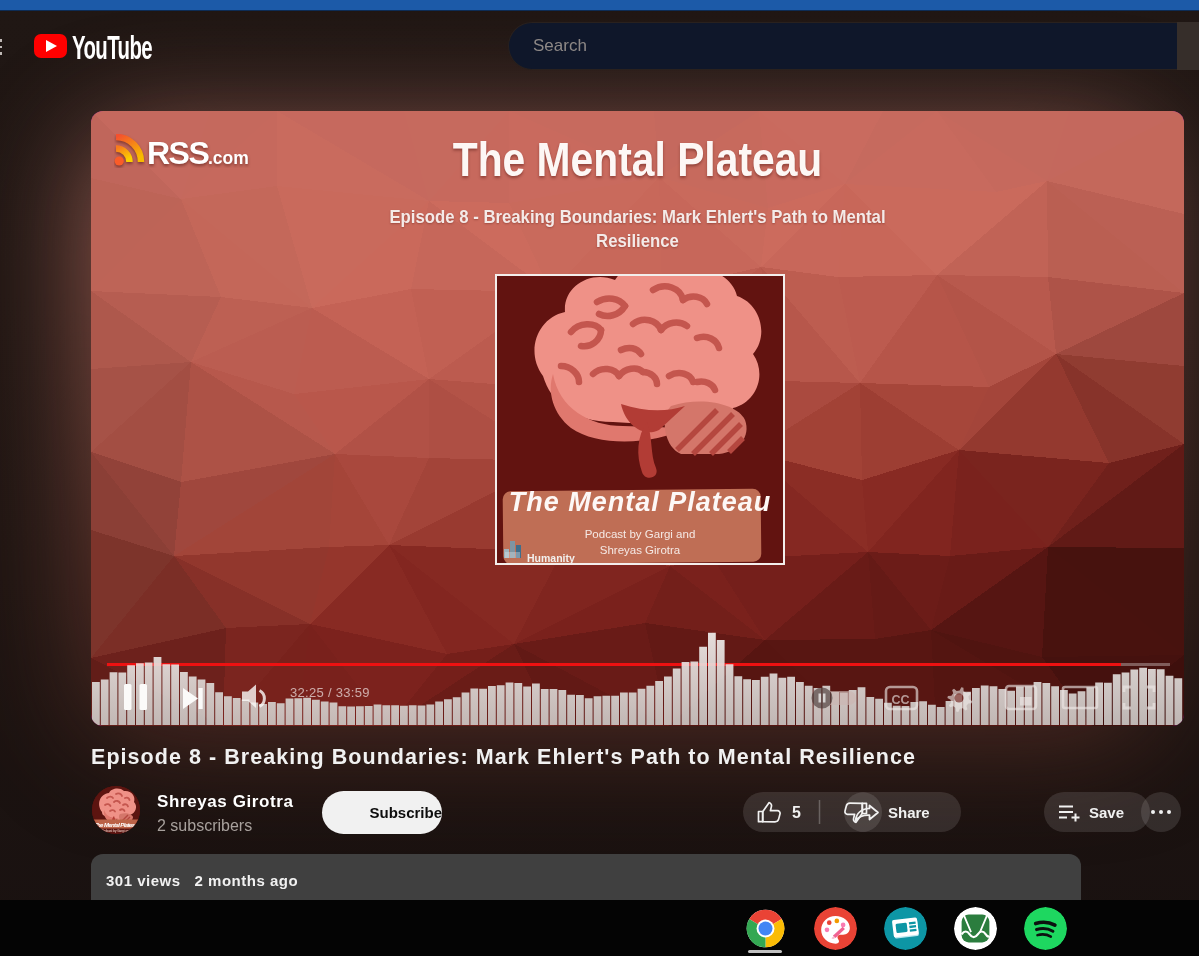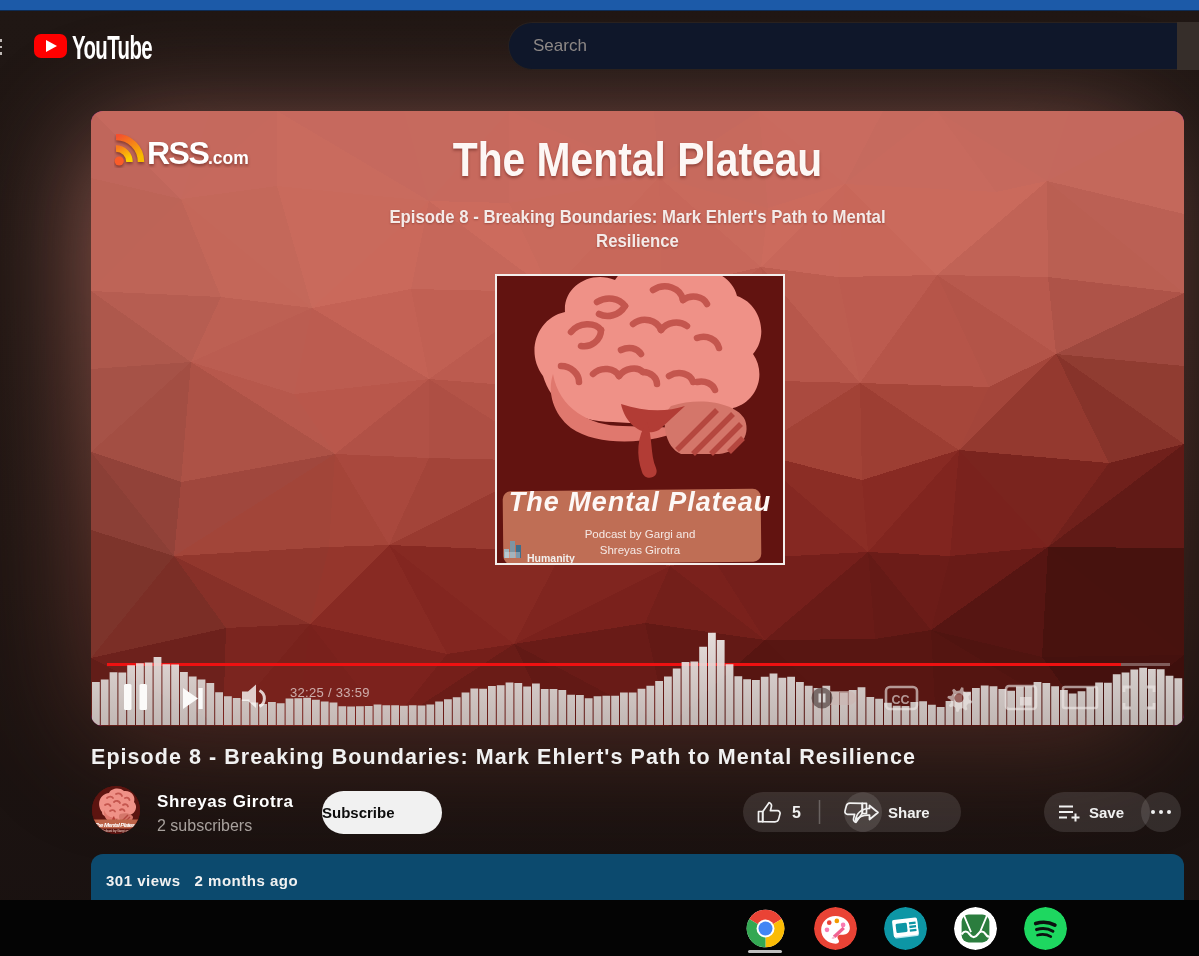--- a/index.html
+++ b/index.html
@@ -20,23 +20,23 @@
 #banner{position:absolute;left:6px;top:214px;width:258px;height:73px;background:#bf6e55;border-radius:8px;transform:rotate(-.6deg)}
 #ttitle{position:absolute;left:0;top:211px;width:100%;text-align:center;font-size:27px;font-weight:700;font-style:italic;color:#fdf8f6;letter-spacing:1px}
 #tsub{position:absolute;left:0;top:251px;width:100%;text-align:center;font-size:11.5px;color:#f5e9e5;line-height:15.5px}
 #hum{position:absolute;left:30px;top:277px;font-size:10.5px;font-weight:700;color:#f2f0ee;line-height:10px}
 #hum b{color:#2e9bd6;font-size:11.5px}
 #time{position:absolute;left:199px;top:574px;font-size:13px;color:rgba(255,255,255,.62);letter-spacing:.3px}
 #vtitle{position:absolute;left:91px;top:745px;font-size:21.5px;font-weight:700;color:#f1f1f1;letter-spacing:1.05px}
 #avatar{position:absolute;left:92px;top:786px;width:48px;height:48px;border-radius:50%;background:#5d1513;overflow:hidden}
 #chan{position:absolute;left:157px;top:792px;font-size:17px;font-weight:700;color:#fff;letter-spacing:.6px}
 #subs{position:absolute;left:157px;top:817px;font-size:16px;color:#a8a19d}
-#subbtn{position:absolute;left:322px;top:791px;width:120px;height:43px;border-radius:22px;background:#f1f1f1;color:#0d0d0d;font-size:15px;font-weight:700;text-align:left;line-height:43px}
+#subbtn{position:absolute;left:322px;top:791px;width:120px;height:43px;border-radius:22px;background:#f1f1f1;color:#0d0d0d;font-size:15px;font-weight:700;text-align:right;line-height:43px}
 .pill{position:absolute;top:792px;height:40px;border-radius:20px;background:rgba(255,255,255,.115);color:#f1f1f1}
-#desc{position:absolute;left:91px;top:854px;width:1093px;height:60px;border-radius:12px;background:#0c4a6e}
+#desc{position:absolute;left:91px;top:854px;width:990px;height:60px;border-radius:12px;background:#404040}
 #desc span{position:absolute;left:15px;top:18px;font-size:15px;font-weight:700;color:#f1f1f1;letter-spacing:.5px}
 #bar{position:absolute;left:0;top:900px;width:1199px;height:56px;background:#040404}
 .app{position:absolute;top:7px;width:43px;height:43px;border-radius:50%}
 </style></head><body>
 <div id="glow"></div>
 <div id="bluebar"></div>
 <div class="ham" style="top:39px"></div>
 <div class="ham" style="top:45.5px"></div>
 <div class="ham" style="top:52px"></div>
 <div id="ylogo"></div>

